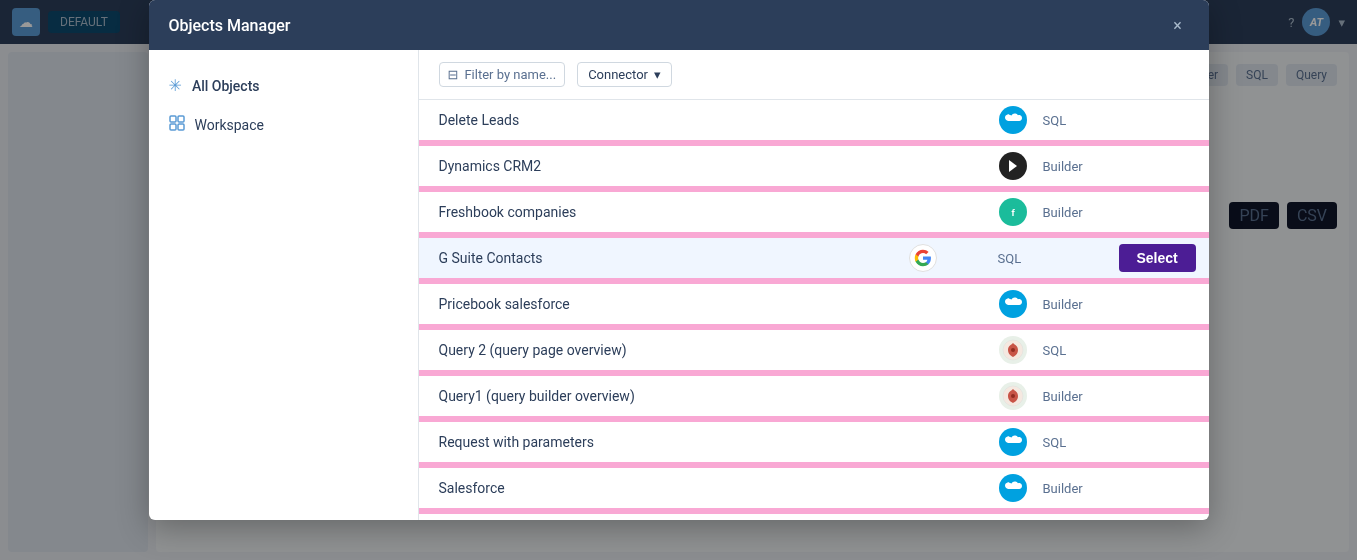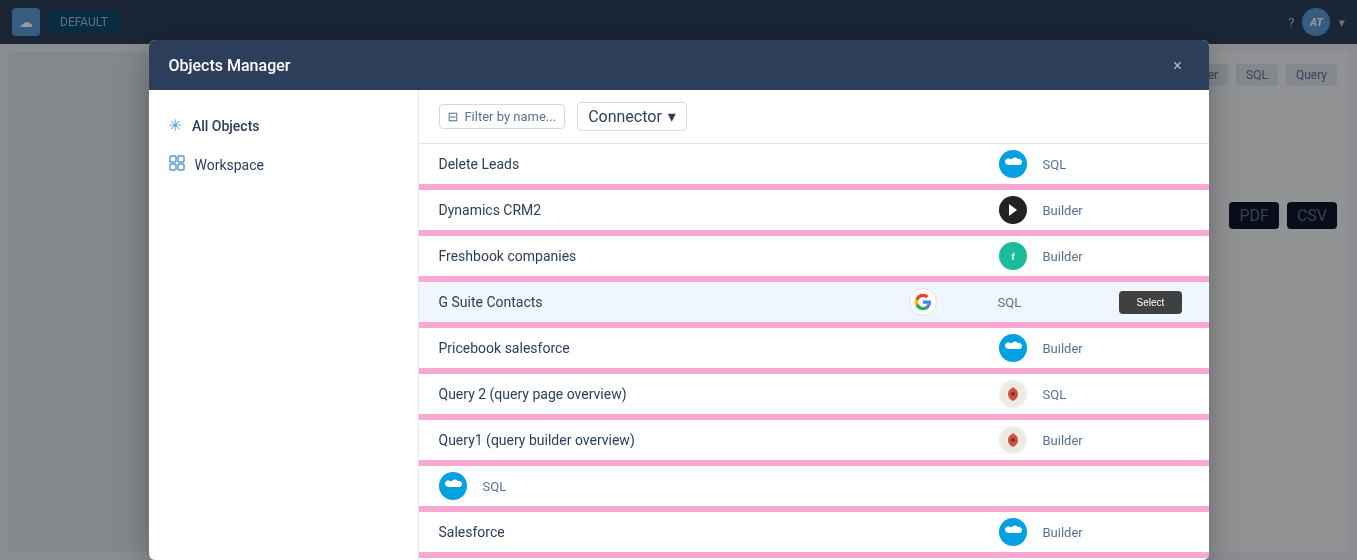--- a/index.html
+++ b/index.html
@@ -130,21 +130,21 @@
       border-radius: 4px;
       background: #0f172a;
     }
 
     
     .overlay {
       position: absolute;
       top: 0; left: 0; right: 0; bottom: 0;
       background: rgba(0,0,0,0.4);
       display: flex;
-      align-items: flex-end;
+      align-items: flex-start;
       justify-content: center;
     }
 
     
     .modal {
       background: white;
       border-radius: 6px;
       width: 1060px;
       max-height: 520px;
       display: flex;
@@ -234,21 +234,21 @@
       cursor: pointer;
       padding: 4px 8px;
       border-radius: 4px;
       border: 1px solid #d0d8e0;
     }
 
     .connector-btn {
       display: flex;
       align-items: center;
       gap: 6px;
-      font-size: 16px;
+      font-size: 13px;
       color: #2c3e5a;
       cursor: pointer;
       padding: 4px 10px;
       border-radius: 4px;
       border: 1px solid #d0d8e0;
     }
 
     .objects-list {
       flex: 1;
       overflow-y: auto;
@@ -307,28 +307,28 @@
 
     .object-type {
       font-size: 13px;
       color: #5a7090;
       width: 60px;
       text-align: left;
       margin-right: 16px;
     }
 
     .select-btn {
-      background: #404040;
+      background: #4c1d95;
       color: white;
       border: none;
       padding: 6px 18px;
       border-radius: 4px;
-      font-size: 10px;
+      font-size: 14px;
       cursor: pointer;
-      font-weight: 400;
+      font-weight: 700;
     }
 
     .placeholder-btn {
       width: 70px;
     }
 
     
     .objects-list::-webkit-scrollbar { width: 6px; }
     .objects-list::-webkit-scrollbar-track { background: #f0f3f6; }
     .objects-list::-webkit-scrollbar-thumb { background: #c0ccd8; border-radius: 3px; }
@@ -494,20 +494,21 @@
           <path d="M11 4 C13 6, 16 7, 16 11 C16 15, 13 17, 11 18 C9 17, 6 15, 6 11 C6 7, 9 6, 11 4Z" fill="#c0392b" opacity="0.85"></path>
           <circle cx="11" cy="11" r="2" fill="#922b21"></circle>
         </svg>
       </div>
     <span class="object-type">Builder</span>
     <div class="placeholder-btn">
       
     </div>
   </div>
             <div class="object-row">
+    <span class="object-name">Request with parameters</span>
     <div class="connector-logo salesforce">
         <svg width="18" height="14" viewBox="0 0 18 14" fill="white" xmlns="http://www.w3.org/2000/svg">
           <path d="M7.5 2.5C8.2 1.1 9.7 0.2 11.4 0.5 12.5 0.7 13.4 1.3 14 2.2 14.5 2 15.1 1.9 15.7 2 17 2.3 18 3.5 18 4.9 18 6.5 16.8 7.8 15.2 7.9L4.2 7.9C2.4 7.8 1 6.4 1 4.6 1 3 2.1 1.7 3.6 1.4 4.2 1.3 4.9 1.4 5.4 1.7 6 1.9 6.4 2.2 7.5 2.5Z"></path>
         </svg>
       </div>
     <span class="object-type">SQL</span>
     <div class="placeholder-btn">
       
     </div>
   </div>

